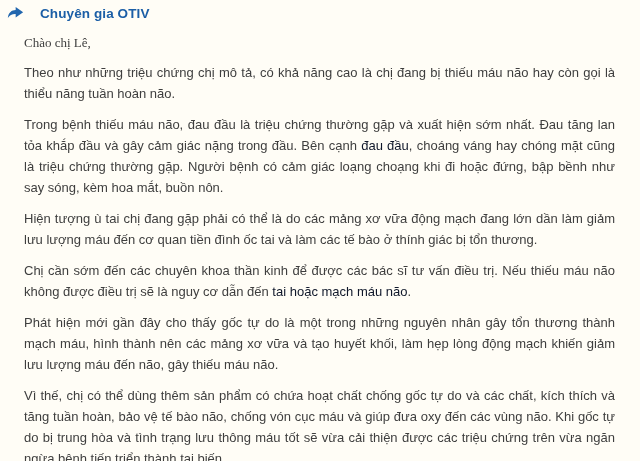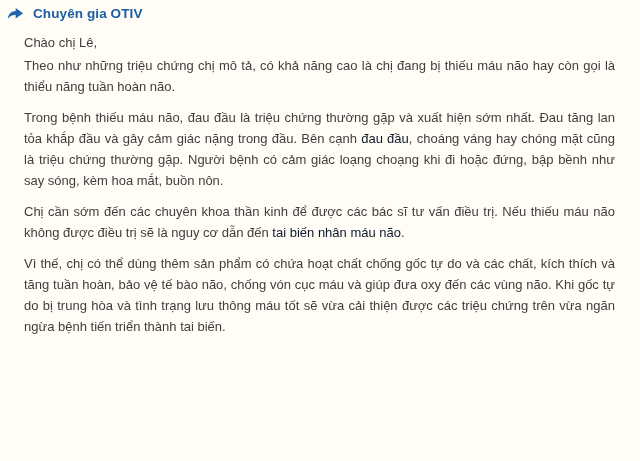--- a/index.html
+++ b/index.html
@@ -13,40 +13,41 @@
     font-family: "Liberation Sans", "DejaVu Sans", sans-serif;
     font-size: 13px;
     color: #3e3e3e;
     overflow: hidden;
   }
   .page {
     padding: 6px 25px 0 24px;
   }
   .expert-header {
     display: flex;
-    align-items: center;
-    gap: 9px;
+    align-items: flex-start;
+    gap: 16px;
     margin-left: -17px;
     margin-bottom: 11px;
   }
   .reply-icon {
     width: 17px;
     height: 13px;
     display: inline-block;
     flex: 0 0 auto;
   }
   .expert-name {
     font-weight: bold;
     font-size: 13.5px;
     color: #1b5ea6;
     letter-spacing: 0.1px;
   }
   .greeting {
-    margin: 0 0 2px 0;
+    margin: 0 0 9px 0;
     line-height: 21px;
+    font-family: Liberation Serif, serif;
   }
   .para {
     margin: 0 0 10px 0;
     line-height: 21px;
     text-align: justify;
   }
   .inline-link {
     color: #0f172a;
     text-decoration: none;
     cursor: pointer;
@@ -64,17 +65,19 @@
       </svg>
     </span>
     <span class="expert-name">Chuyên gia OTIV</span>
   </div>
 
   <p class="greeting">Chào chị Lê,</p>
 
   <div>
       <p class="para"><span>Theo như những triệu chứng chị mô tả, có khả năng cao là chị đang bị thiếu máu não hay còn gọi là thiểu năng tuần hoàn não.</span></p>
       <p class="para"><span>Trong bệnh thiếu máu não, đau đầu là triệu chứng thường gặp và xuất hiện sớm nhất. Đau tăng lan tỏa khắp đầu và gây cảm giác nặng trong đầu. Bên cạnh </span><a class="inline-link">đau đầu</a><span>, choáng váng hay chóng mặt cũng là triệu chứng thường gặp. Người bệnh có cảm giác loạng choạng khi đi hoặc đứng, bập bềnh như say sóng, kèm hoa mắt, buồn nôn.</span></p>
-      <p class="para"><span>Chị cần sớm đến các chuyên khoa thần kinh để được các bác sĩ tư vấn điều trị. Nếu thiếu máu não không được điều trị sẽ là nguy cơ dẫn đến </span><a class="inline-link">tai biến nhân máu não</a><span>.</span></p>
+      <p class="para"><span>Hiện tượng ù tai chị đang gặp phải có thể là do các mảng xơ vữa động mạch đang lớn dần làm giảm lưu lượng máu đến cơ quan tiền đình ốc tai và làm các tế bào ở thính giác bị tổn thương.</span></p>
+      <p class="para"><span>Chị cần sớm đến các chuyên khoa thần kinh để được các bác sĩ tư vấn điều trị. Nếu thiếu máu não không được điều trị sẽ là nguy cơ dẫn đến </span><a class="inline-link">tai hoặc mạch máu não</a><span>.</span></p>
+      <p class="para"><span>Phát hiện mới gần đây cho thấy gốc tự do là một trong những nguyên nhân gây tổn thương thành mạch máu, hình thành nên các mảng xơ vữa và tạo huyết khối, làm hẹp lòng động mạch khiến giảm lưu lượng máu đến não, gây thiếu máu não.</span></p>
       <p class="para"><span>Vì thế, chị có thể dùng thêm sản phẩm có chứa hoạt chất chống gốc tự do và các chất, kích thích và tăng tuần hoàn, bảo vệ tế bào não, chống vón cục máu và giúp đưa oxy đến các vùng não. Khi gốc tự do bị trung hòa và tình trạng lưu thông máu tốt sẽ vừa cải thiện được các triệu chứng trên vừa ngăn ngừa bệnh tiến triển thành tai biến.</span></p>
     </div>
 
 </div>
 
 </body></html>

